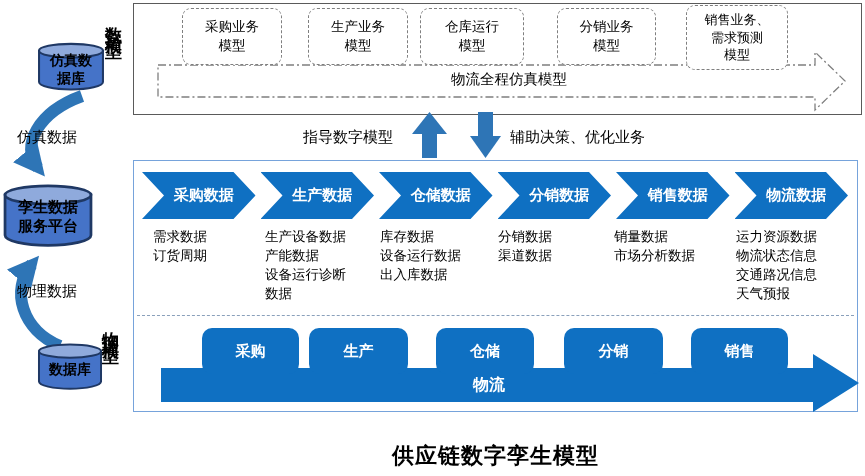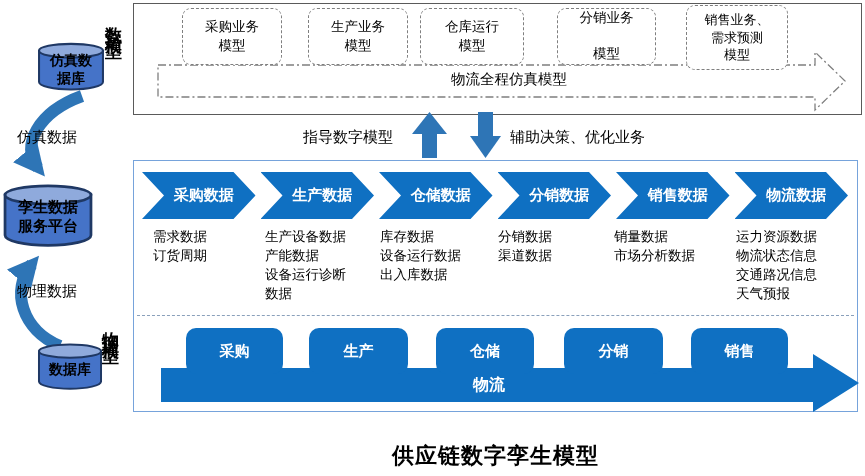--- a/index.html
+++ b/index.html
@@ -87,21 +87,21 @@
     <div>模型</div>
   </div>
   <div class="abs dash-box" style="left:308px;top:8px;width:100px;height:57px;">
     <div>生产业务</div>
     <div>模型</div>
   </div>
   <div class="abs dash-box" style="left:420px;top:8px;width:104px;height:57px;">
     <div>仓库运行</div>
     <div>模型</div>
   </div>
-  <div class="abs dash-box" style="left:557px;top:8px;width:99px;height:57px;justify-content:space-between;">
+  <div class="abs dash-box" style="left:557px;top:8px;width:99px;height:57px;">
     <div>分销业务</div>
     <div>模型</div>
   </div>
   <div class="abs dash-box" style="left:686px;top:5px;width:102px;height:65px;line-height:1.35;font-size:13px;">
     <div>销售业务、</div>
     <div>需求预测</div>
     <div>模型</div>
   </div>
 
   <svg class="abs" style="left:0;top:0;" width="865" height="476" viewBox="0 0 865 476" pointer-events="none">
@@ -205,21 +205,21 @@
         <div>天气预报</div>
     </div>
 
     <div class="divider"></div>
 
     <svg class="flow-arrow" width="698" height="58" viewBox="0 0 698 58">
       <path d="M0,14 H652 V0 L698,29 L652,58 V48 H0 Z" fill="#0f70c2"></path>
     </svg>
     <div class="flow-label">物流</div>
 
-    <div class="phys-box" style="left:52px;width:97px;">采购</div>
+    <div class="phys-box" style="left:68px;width:97px;">采购</div>
     <div class="phys-box" style="left:175px;width:99px;">生产</div>
     <div class="phys-box" style="left:302px;width:98px;">仓储</div>
     <div class="phys-box" style="left:430px;width:99px;">分销</div>
     <div class="phys-box" style="left:557px;width:97px;">销售</div>
   </div>
 
   <div class="abs vlabel v-physical">物理模型</div>
 
   <div class="abs title">供应链数字孪生模型</div>
 </div>

